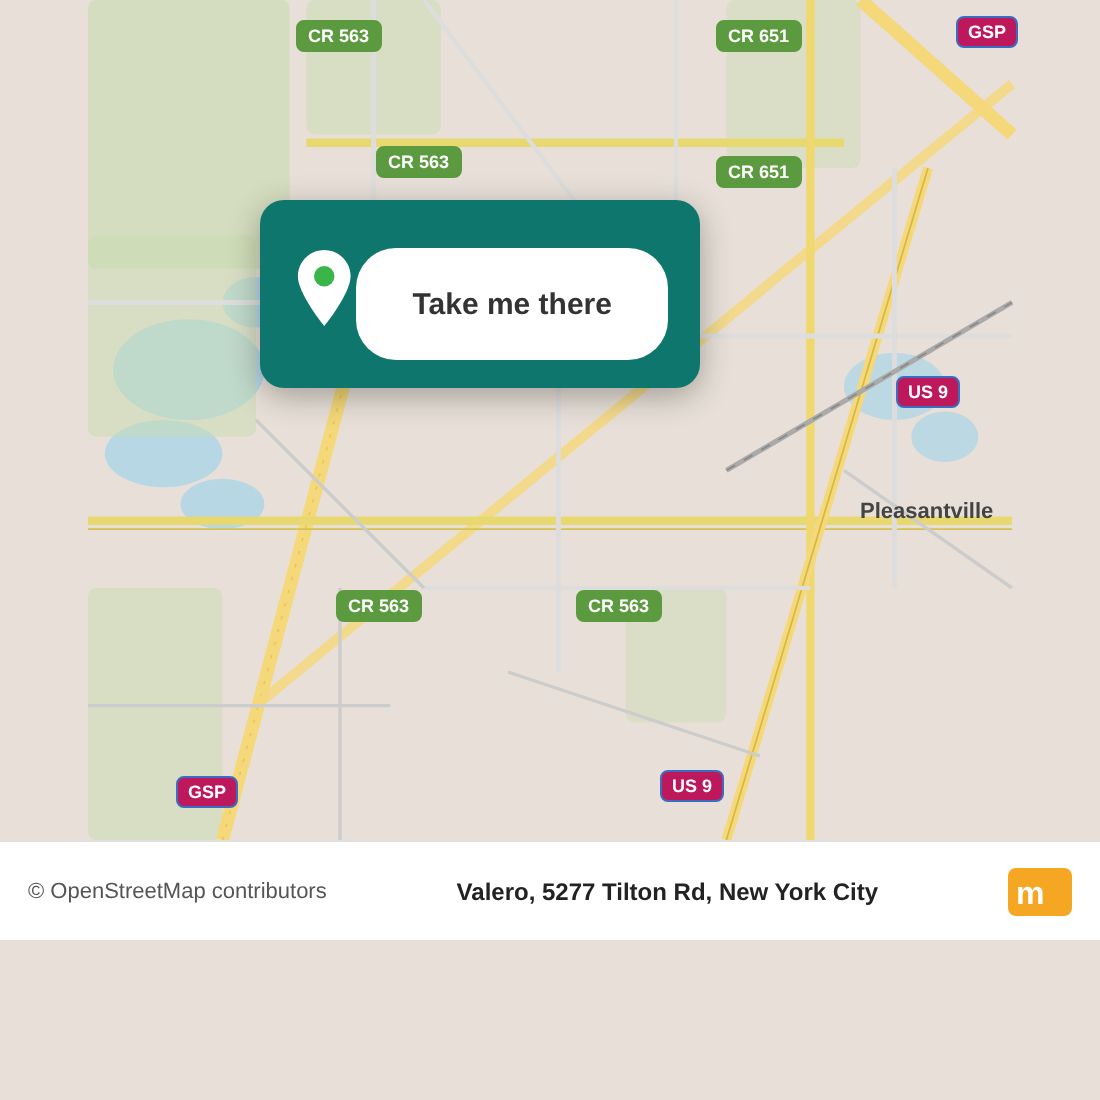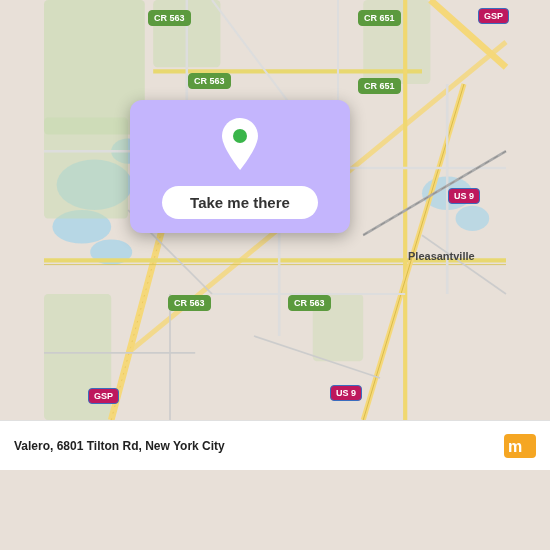--- a/index.html
+++ b/index.html
@@ -28,26 +28,25 @@
       width: 100%;
       height: 100%;
     }
 
     
     .location-card {
       position: absolute;
       top: 100px;
       left: 130px;
       width: 220px;
-      background: #c4b5fd;
+      background: #0f766e;
       border-radius: 12px;
       padding: 18px 16px 14px 16px;
       display: flex;
-      flex-direction: column;
-      align-items: center;
+      flex-direction: row;
       box-shadow: 0 4px 16px rgba(0,0,0,0.3);
       z-index: 10;
     }
 
     .location-pin {
       width: 44px;
       height: 52px;
       margin-bottom: 10px;
     }
 
@@ -208,35 +207,38 @@
   <div class="road-badge green" style="left:188px; top:73px;">CR 563</div>
   <div class="road-badge green" style="left:168px; top:295px;">CR 563</div>
   <div class="road-badge green" style="left:288px; top:295px;">CR 563</div>
   <div class="road-badge green" style="left:358px; top:10px;">CR 651</div>
   <div class="road-badge green" style="left:358px; top:78px;">CR 651</div>
   <div class="road-badge blue" style="left:330px; top:385px;">US 9</div>
   <div class="road-badge blue" style="left:448px; top:188px;">US 9</div>
   <div class="road-badge blue" style="left:88px; top:388px;">GSP</div>
   <div class="road-badge blue" style="left:478px; top:8px;">GSP</div>
 
-  <div class="place-label" style="left:408px; top:250px;">Pleasantville</div>
+  <div class="place-label" style="left:430px; top:250px;">Pleasantville</div>
 
   <div class="location-card">
 
     <svg class="location-pin" viewBox="0 0 44 52" fill="none" xmlns="http://www.w3.org/2000/svg">
       <path d="M22 0C12.06 0 4 8.06 4 18C4 30 22 52 22 52C22 52 40 30 40 18C40 8.06 31.94 0 22 0Z" fill="white"></path>
       <circle cx="22" cy="18" r="7" fill="#3ab54a"></circle>
     </svg>
 
     <button class="take-me-there-btn">Take me there</button>
   </div>
 </div>
 
 <div id="bottom-bar">
-  <div class="bottom-address" style="font-size: 12px; position: static; left: 14px; bottom: 10px; color: rgb(34, 34, 34);">Valero, 6801 Tilton Rd, New York City</div>
+  <div class="bottom-left">
+    <span class="osm-copyright">© OpenStreetMap contributors</span>
+  </div>
+  <div class="bottom-address" style="font-size: 12px; position: static; left: 14px; bottom: 10px; color: rgb(34, 34, 34);">Valero, 5277 Tilton Rd, New York City</div>
   <div class="moovit-logo">
 
     <svg class="moovit-icon" viewBox="0 0 32 24" xmlns="http://www.w3.org/2000/svg">
       <rect width="32" height="24" rx="4" fill="#f5a623"></rect>
       <text x="4" y="18" font-size="16" font-weight="900" fill="white" font-family="Arial">m</text>
     </svg>
   </div>
 </div>
 
 </body></html>

